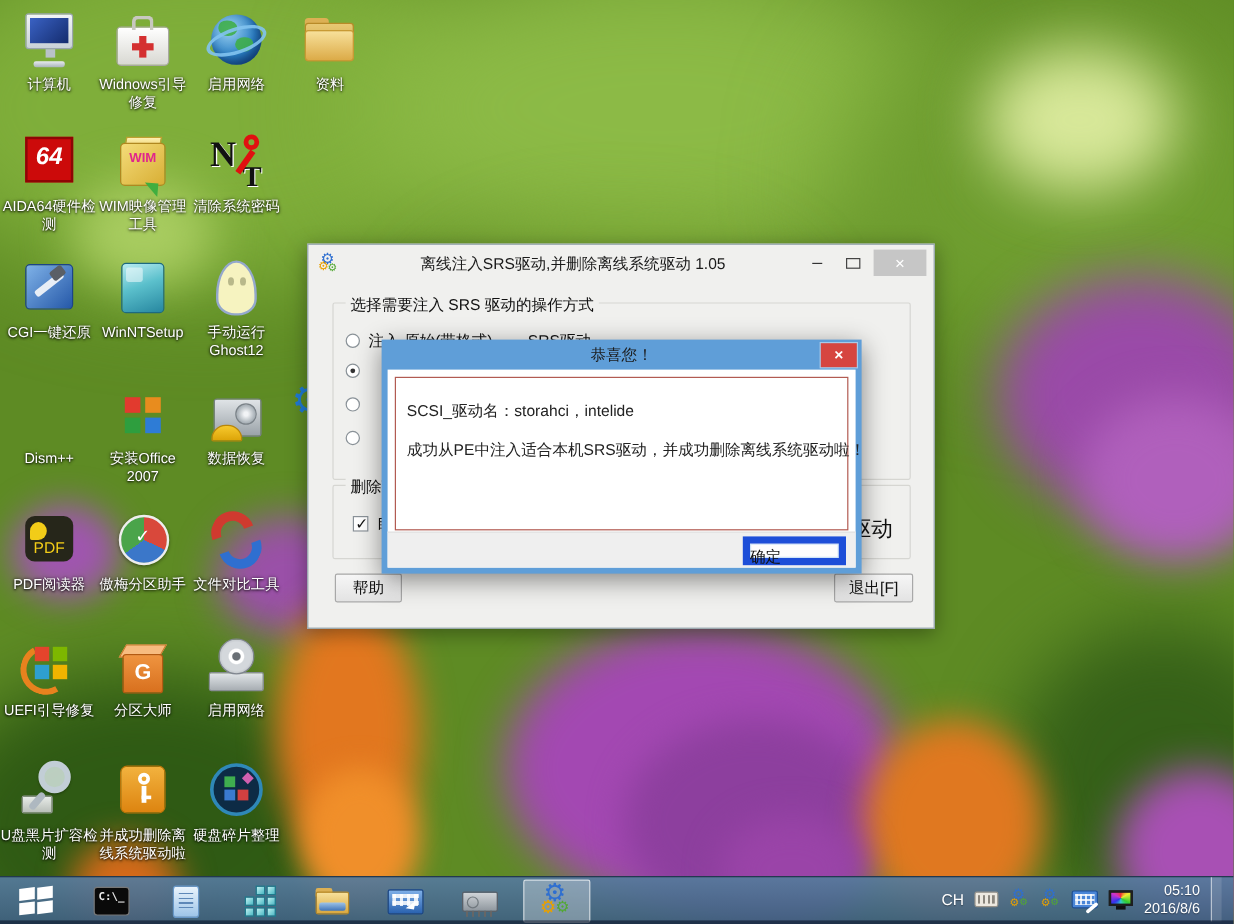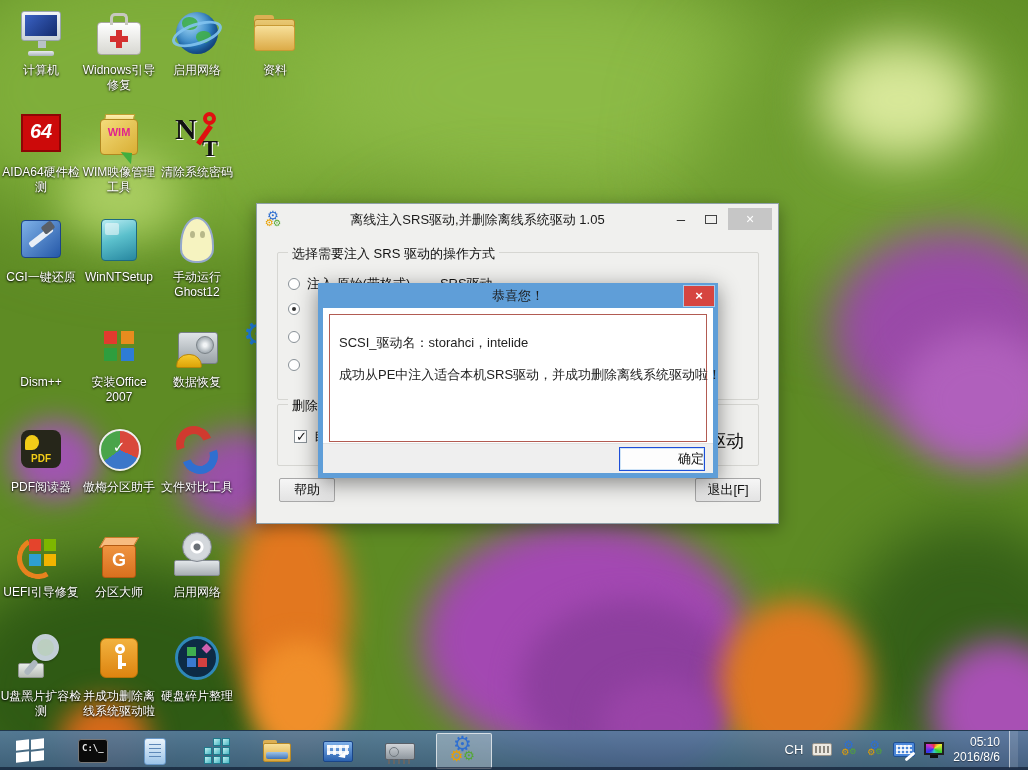--- a/index.html
+++ b/index.html
@@ -68,21 +68,21 @@
 .ic-off .s2{left:28px;top:11px;background:#e88c1e}
 .ic-off .s3{left:11px;top:28px;background:#2e9e3e}
 .ic-off .s4{left:28px;top:28px;background:#2e7cd6}
 
 .ic-drec .a{left:7px;top:12px;right:5px;bottom:8px;background:linear-gradient(#e0e4e7,#9aa2a8);border:1px solid #788088;border-radius:3px}
 .ic-drec .b{right:9px;top:16px;width:18px;height:18px;border-radius:50%;background:radial-gradient(circle,#f2f4f6 15%,#b0b8be 60%,#888f96);border:1px solid #7a8288}
 .ic-drec .c{left:5px;bottom:4px;width:26px;height:14px;background:linear-gradient(#f7c92e,#dca408);border-radius:13px 13px 2px 2px;border:1px solid #b8860a}
 
 .ic-pdf .a{left:6px;top:5px;right:6px;bottom:9px;background:#26261a;border-radius:8px}
 .ic-pdf .b{left:10px;top:10px;width:14px;height:15px;background:#f2cc18;border-radius:50% 50% 50% 10%}
-.ic-pdf .t{left:0;right:0;bottom:13px;text-align:center;color:#f2cc18;font-weight:bold;font-size:10px}
+.ic-pdf .t{left:0;right:0;bottom:13px;text-align:center;color:#f2cc18;font-weight:normal;font-size:13px}
 
 .ic-aomei .a{left:6px;top:4px;width:42px;height:42px;border-radius:50%;background:conic-gradient(#d9483b 0 115deg,#3b77c9 115deg 235deg,#4aa44a 235deg 360deg);border:2px solid #eee;box-shadow:0 1px 3px rgba(0,0,0,.4)}
 .ic-aomei .t{left:0;right:0;top:13px;text-align:center;color:#fff;font-weight:bold;font-size:15px}
 .ic-aomei .t::before{content:"✓"}
 
 .ic-fcmp .a{left:5px;top:1px;width:36px;height:36px;border:8px solid transparent;border-top-color:#d03a2f;border-left-color:#d03a2f;border-radius:50%;transform:rotate(25deg)}
 .ic-fcmp .b{left:11px;top:13px;width:36px;height:36px;border:8px solid transparent;border-bottom-color:#2f6fd0;border-right-color:#2f6fd0;border-radius:50%;transform:rotate(25deg)}
 
 .ic-uefi .s{width:12px;height:12px}
 .ic-uefi .s1{left:14px;top:9px;background:#e4442c}
@@ -158,21 +158,21 @@
 
 .modal{position:absolute;left:318px;top:283px;width:400px;height:195px;background:#5f9ed8;box-shadow:0 5px 20px rgba(0,0,0,.45);padding:0 5px 5px}
 .m-tb{height:25px;position:relative}
 .m-title{text-align:center;line-height:25px;font-size:13px;color:#1c1c1c}
 .m-close{position:absolute;top:3px;right:-1px;width:30px;height:20px;background:#d64540;box-shadow:0 0 0 1px rgba(255,255,255,.45);color:#fff;text-align:center;line-height:19px;font-size:13px;font-weight:bold}
 .m-body{position:relative;background:#fff;height:165px}
 .m-rect{position:absolute;left:6px;top:6px;right:6px;height:128px;border:1px solid #b25b52}
 .m-line{position:absolute;left:16px;font-size:13px;color:#222;white-space:nowrap}
 .ml1{top:26px}.ml2{top:58px}.ml3{top:90px}
 .m-foot{position:absolute;left:0;right:0;bottom:0;height:30px;background:#efefef;border-top:1px solid #e2e2e2}
-.m-ok{position:absolute;right:8px;top:3px;width:86px;height:24px;background:#fdfdfd;border:1px solid #1d4ed8;box-shadow:inset 0 0 0 1px #cfe4f7;font-size:13px;text-align:right;line-height:22px;color:#111}
+.m-ok{position:absolute;right:8px;top:3px;width:86px;height:24px;background:#fdfdfd;border:6px solid #1d4ed8;box-shadow:inset 0 0 0 1px #cfe4f7;font-size:13px;text-align:left;line-height:22px;color:#111}
 
 
 .tb{position:absolute;left:0;right:0;bottom:0;height:40px;background:linear-gradient(rgba(86,123,156,.93),rgba(62,95,126,.93));border-top:1px solid rgba(28,48,68,.8)}
 .tb::after{content:"";position:absolute;left:0;right:0;bottom:0;height:3px;background:rgba(8,18,40,.6)}
 .tbi{position:absolute;top:4px;width:34px;height:32px;display:flex;align-items:center;justify-content:center}
 .tactive{position:absolute;left:436px;top:2px;width:56px;height:36px;background:rgba(255,255,255,.3);border:1px solid rgba(255,255,255,.65);border-radius:2px}
 .tstart{position:relative;width:30px;height:24px}
 .tstart i{width:13px;height:10px;background:#fff;transform:skewY(-7deg)}
 .tstart .p1{left:0;top:1px}.tstart .p2{left:15px;top:0}.tstart .p3{left:0;top:13px}.tstart .p4{left:15px;top:12px}
 .tcmd{position:relative;width:30px;height:24px;background:#0a0a0a;border:1px solid #777;border-radius:3px;color:#e8e8e8;font:bold 9px "DejaVu Sans Mono",monospace;padding:3px 0 0 3px}

